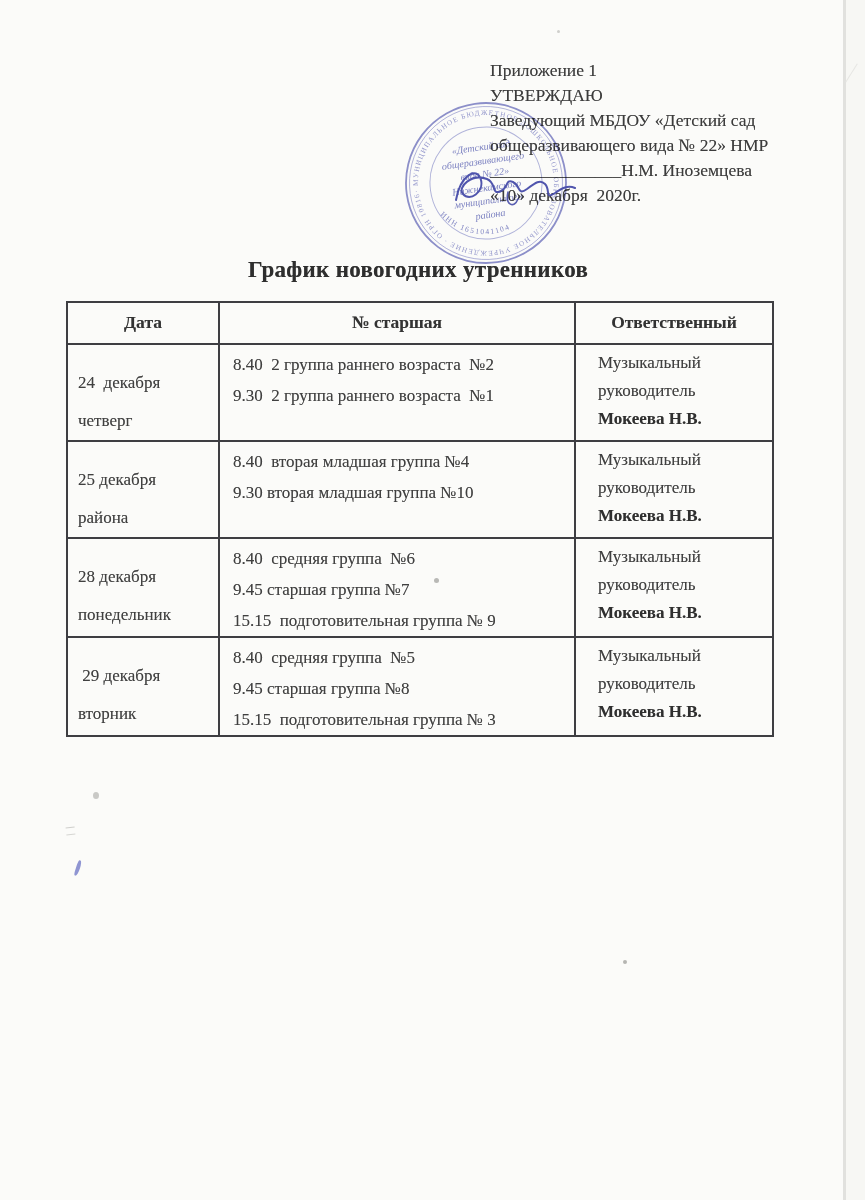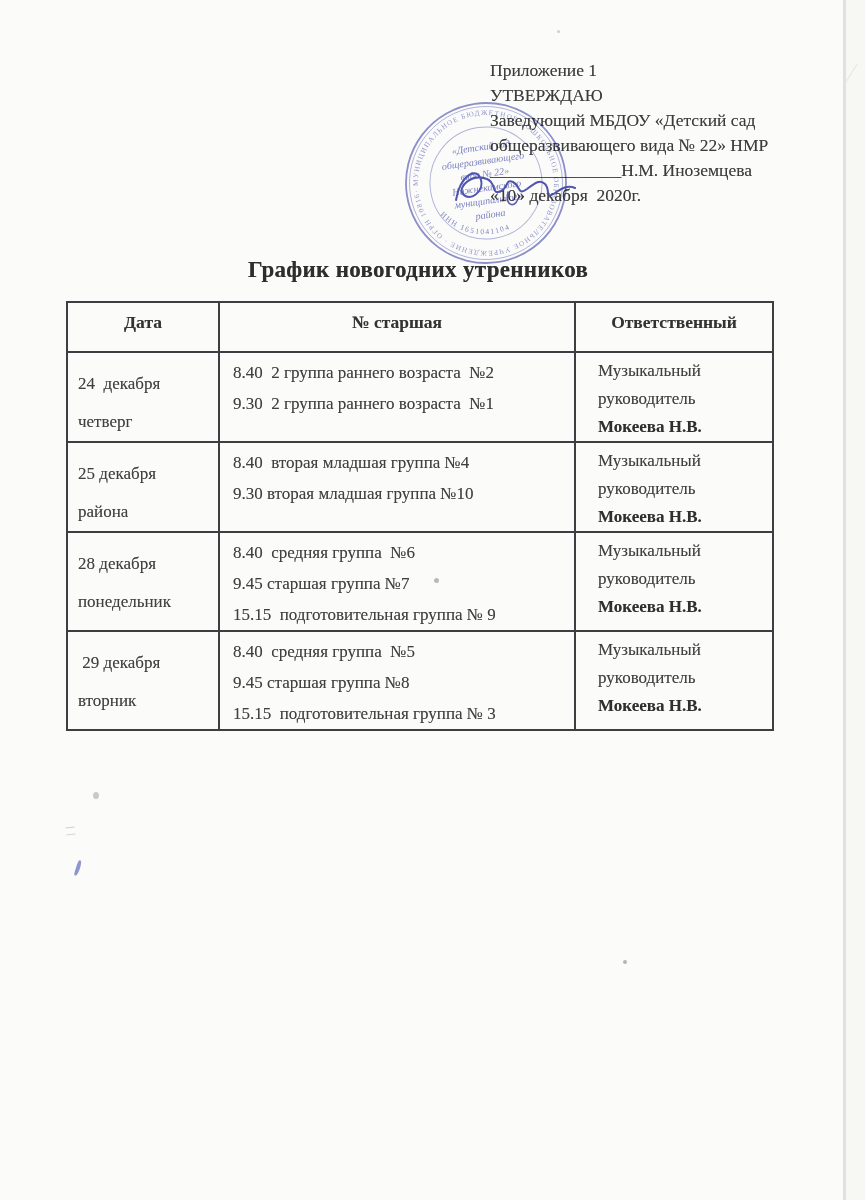--- a/index.html
+++ b/index.html
@@ -75,25 +75,25 @@
     position: absolute; left: 66px; top: 301px;
     border-collapse: collapse; table-layout: fixed;
     width: 706px;
     font-size: 17px; color: #404040;
     text-shadow: 0 0 0.5px rgba(64,64,64,0.4);
   }
   .sched-table td, .sched-table th { border: 2px solid #3e3e42; vertical-align: top; }
   .sched-table col.c-date { width: 152px; }
   .sched-table col.c-groups { width: 356px; }
   .sched-table col.c-resp { width: 198px; }
-  .sched-table thead tr { height: 50px; }
+  .sched-table thead tr { height: 42px; }
   .sched-table th { font-weight: bold; text-align: center; padding-top: 9px; font-size: 17.5px; color: #333; }
   .row-1, .row-2 { height: 88px; }
   .row-3, .row-4 { height: 93px; }
-  td.date-cell { padding: 12px 4px 0 10px; }
+  td.date-cell { padding: 19px 4px 0 10px; }
   td.groups-cell { padding: 4px 20px 0 13px; }
   td.resp-cell { padding: 4px 4px 0 22px; }
   .date-cell .ln { line-height: 38px; white-space: pre-wrap; }
   .groups-cell .ln { line-height: 31px; white-space: pre-wrap; }
   .resp-cell .ln { line-height: 28px; white-space: pre-wrap; }
   .ln.bold { font-weight: bold; color: #2f2f2f; }
 </style>
 </head>
 <body>
 

